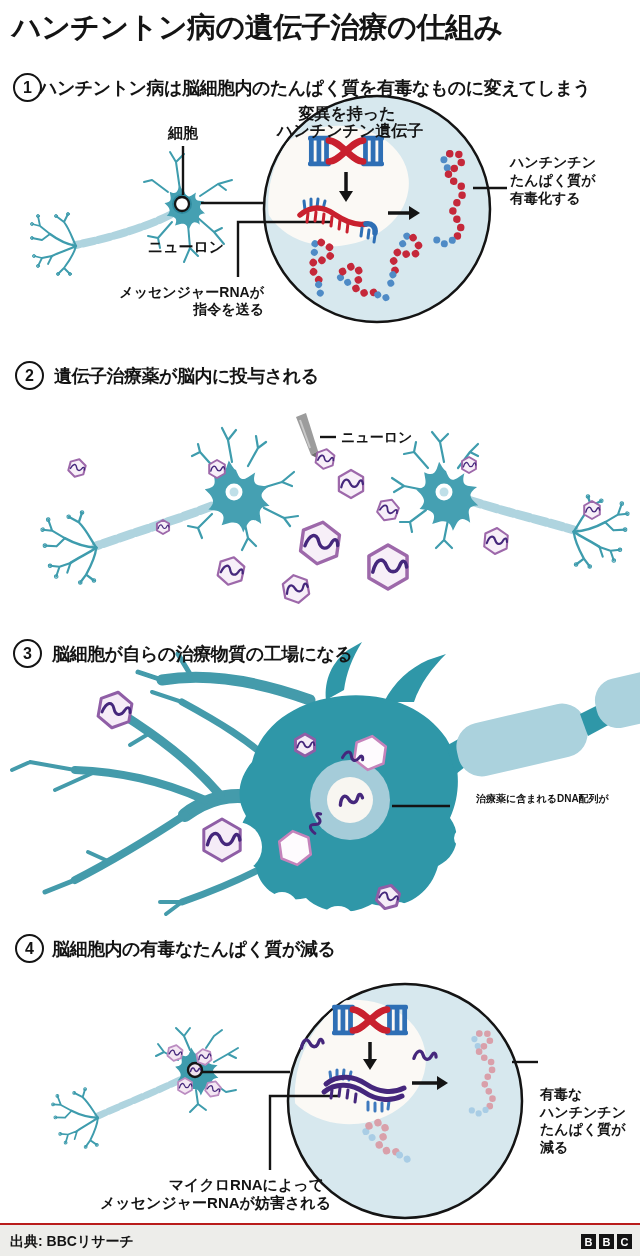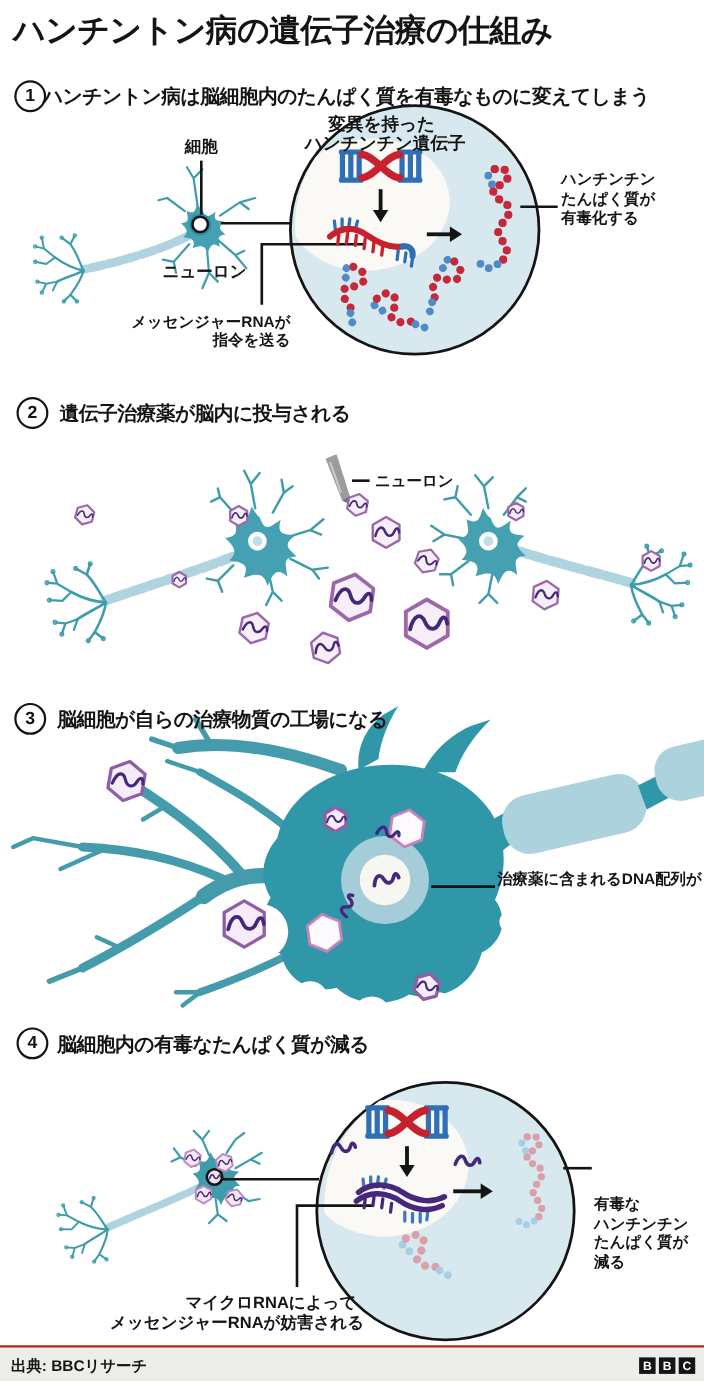--- a/index.html
+++ b/index.html
@@ -394,21 +394,21 @@
 <div class="lbl r" style="left:100px;top:284px;width:164px;font-size:14px;line-height:17px;">
   <div>メッセンジャーRNAが</div>
   <div>指令を送る</div>
 </div>
 <div class="lbl" style="left:510px;top:153px;font-size:14px;line-height:18px;">
   <div>ハンチンチン</div>
   <div>たんぱく質が</div>
   <div>有毒化する</div>
 </div>
 <div class="lbl" style="left:341px;top:429px;font-size:14px;">ニューロン</div>
-<div class="lbl" style="left:452px;top:790px;font-size:14px;line-height:18px;">
+<div class="lbl" style="left:476px;top:790px;font-size:10px;line-height:18px;">
   <div>治療薬に含まれるDNA配列が</div>
 </div>
 <div class="lbl" style="left:540px;top:1086px;font-size:14px;line-height:17.5px;">
   <div>有毒な</div>
   <div>ハンチンチン</div>
   <div>たんぱく質が</div>
   <div>減る</div>
 </div>
 <div class="lbl r" style="left:100px;top:1176px;width:224px;font-size:15px;line-height:18px;">
   <div>マイクロRNAによって</div>

